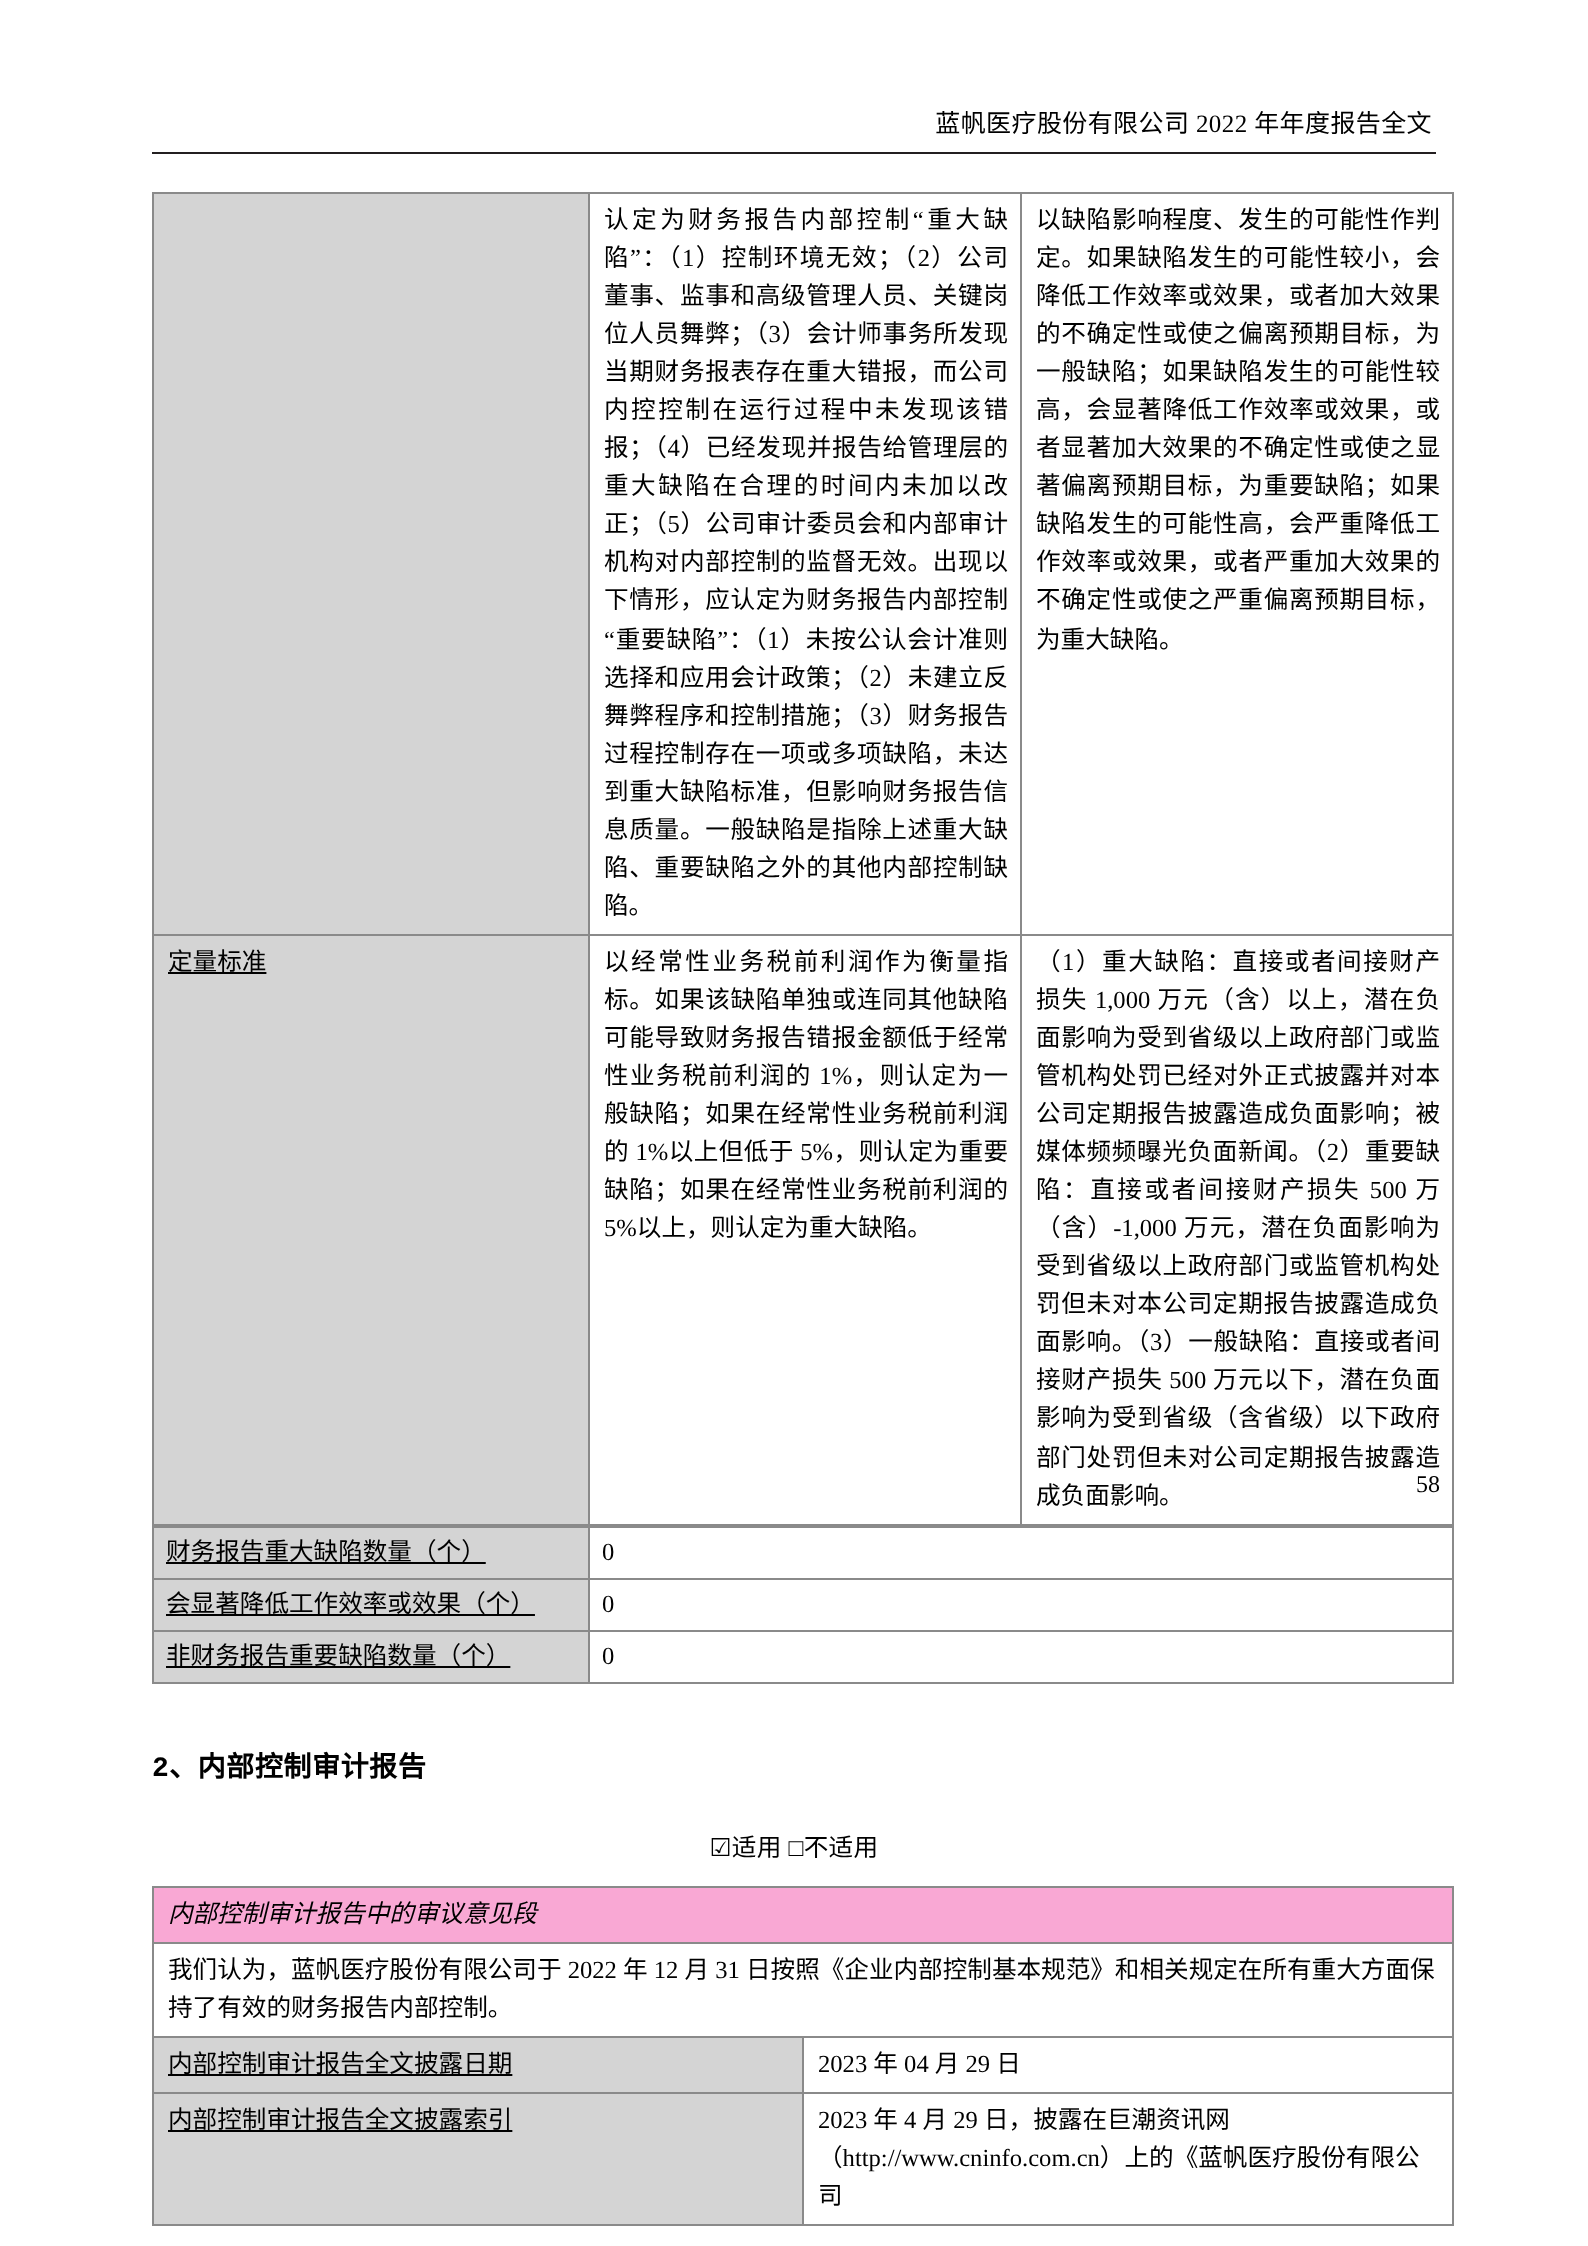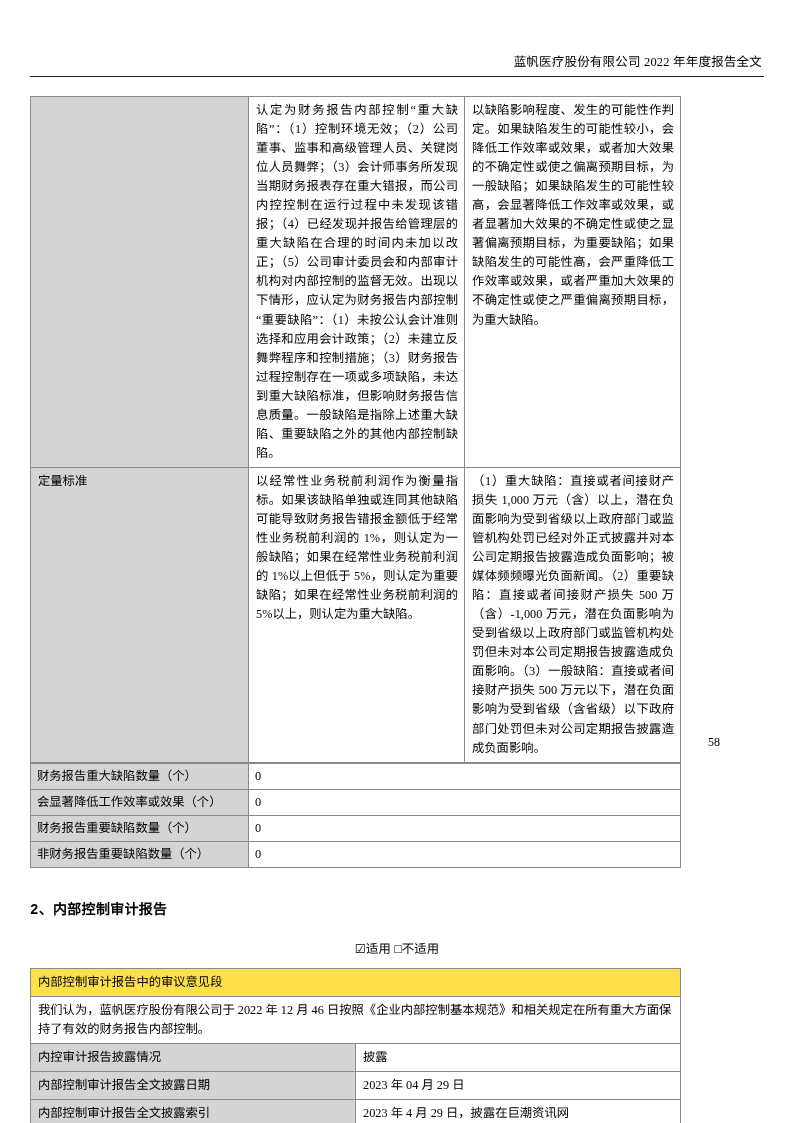--- a/index.html
+++ b/index.html
@@ -13,21 +13,21 @@
     font-family: "Liberation Serif", "DejaVu Serif", serif;
     color: #000000;
     position: relative;
     overflow: hidden;
   }
   .page {
     position: relative;
     width: 794px;
     height: 796px;
     box-sizing: border-box;
-    padding: 0 30px;
+    padding: 0 76px;
   }
 
   
   .doc-header {
     padding-top: 55px;
     text-align: right;
     font-size: 12.5px;
     letter-spacing: 0.2px;
     line-height: 1.2;
     padding-right: 2px;
@@ -48,20 +48,21 @@
   table.doc-table td,
   table.doc-table th {
     border: 0.9px solid #8a8a8a;
     vertical-align: top;
     padding: 3px 5px 3px 6px;
     font-weight: normal;
     text-align: left;
   }
   .shaded {
     background: #d4d4d4;
+    text-decoration: underline;
   }
   .cell-mid {
     vertical-align: middle;
   }
   .num-cell {
     text-align: right;
     padding-right: 7px;
   }
 
   
@@ -101,21 +102,22 @@
 
   
   #audit-table {
     margin-top: 11px;
   }
   #audit-table td {
     padding: 4px 6px 4px 7px;
   }
   .audit-head-cell {
     text-align: right;
-    background: #fde047;
+    background: #f9a8d4;
+    font-style: italic;
   }
   .audit-col-label { width: 325px; }
   .audit-col-value { width: 325px; }
   .opinion-cell {
     text-align: justify;
   }
   .hang {
     display: block;
   }
 
@@ -171,24 +173,20 @@
     <tbody>
       <tr>
         <td class="shaded">财务报告重大缺陷数量（个）</td>
         <td class="num-cell">0</td>
       </tr>
       <tr>
         <td class="shaded">会显著降低工作效率或效果（个）</td>
         <td class="num-cell">0</td>
       </tr>
       <tr>
-        <td class="shaded">财务报告重要缺陷数量（个）</td>
-        <td class="num-cell">0</td>
-      </tr>
-      <tr>
         <td class="shaded">非财务报告重要缺陷数量（个）</td>
         <td class="num-cell">0</td>
       </tr>
     </tbody>
   </table>
 
   <div class="section-heading">2、内部控制审计报告</div>
 
   <div class="applicability">
     <span>☑适用</span>
@@ -198,25 +196,21 @@
   <table class="doc-table" id="audit-table">
     <colgroup>
         <col class="audit-col-label">
         <col class="audit-col-value">
       </colgroup>
     <tbody>
       <tr>
         <td class="audit-head-cell" colspan="2">内部控制审计报告中的审议意见段</td>
       </tr>
       <tr>
-        <td class="opinion-cell" colspan="2">我们认为，蓝帆医疗股份有限公司于 2022 年 12 月 46 日按照《企业内部控制基本规范》和相关规定在所有重大方面保持了有效的财务报告内部控制。</td>
-      </tr>
-      <tr>
-        <td class="shaded">内控审计报告披露情况</td>
-        <td>披露</td>
+        <td class="opinion-cell" colspan="2">我们认为，蓝帆医疗股份有限公司于 2022 年 12 月 31 日按照《企业内部控制基本规范》和相关规定在所有重大方面保持了有效的财务报告内部控制。</td>
       </tr>
       <tr>
         <td class="shaded">内部控制审计报告全文披露日期</td>
         <td>2023 年 04 月 29 日</td>
       </tr>
       <tr>
         <td class="shaded cell-mid">内部控制审计报告全文披露索引</td>
         <td>
           <span class="hang">2023 年 4 月 29 日，披露在巨潮资讯网</span>
           <span class="hang">（http://www.cninfo.com.cn）上的《蓝帆医疗股份有限公司</span>

